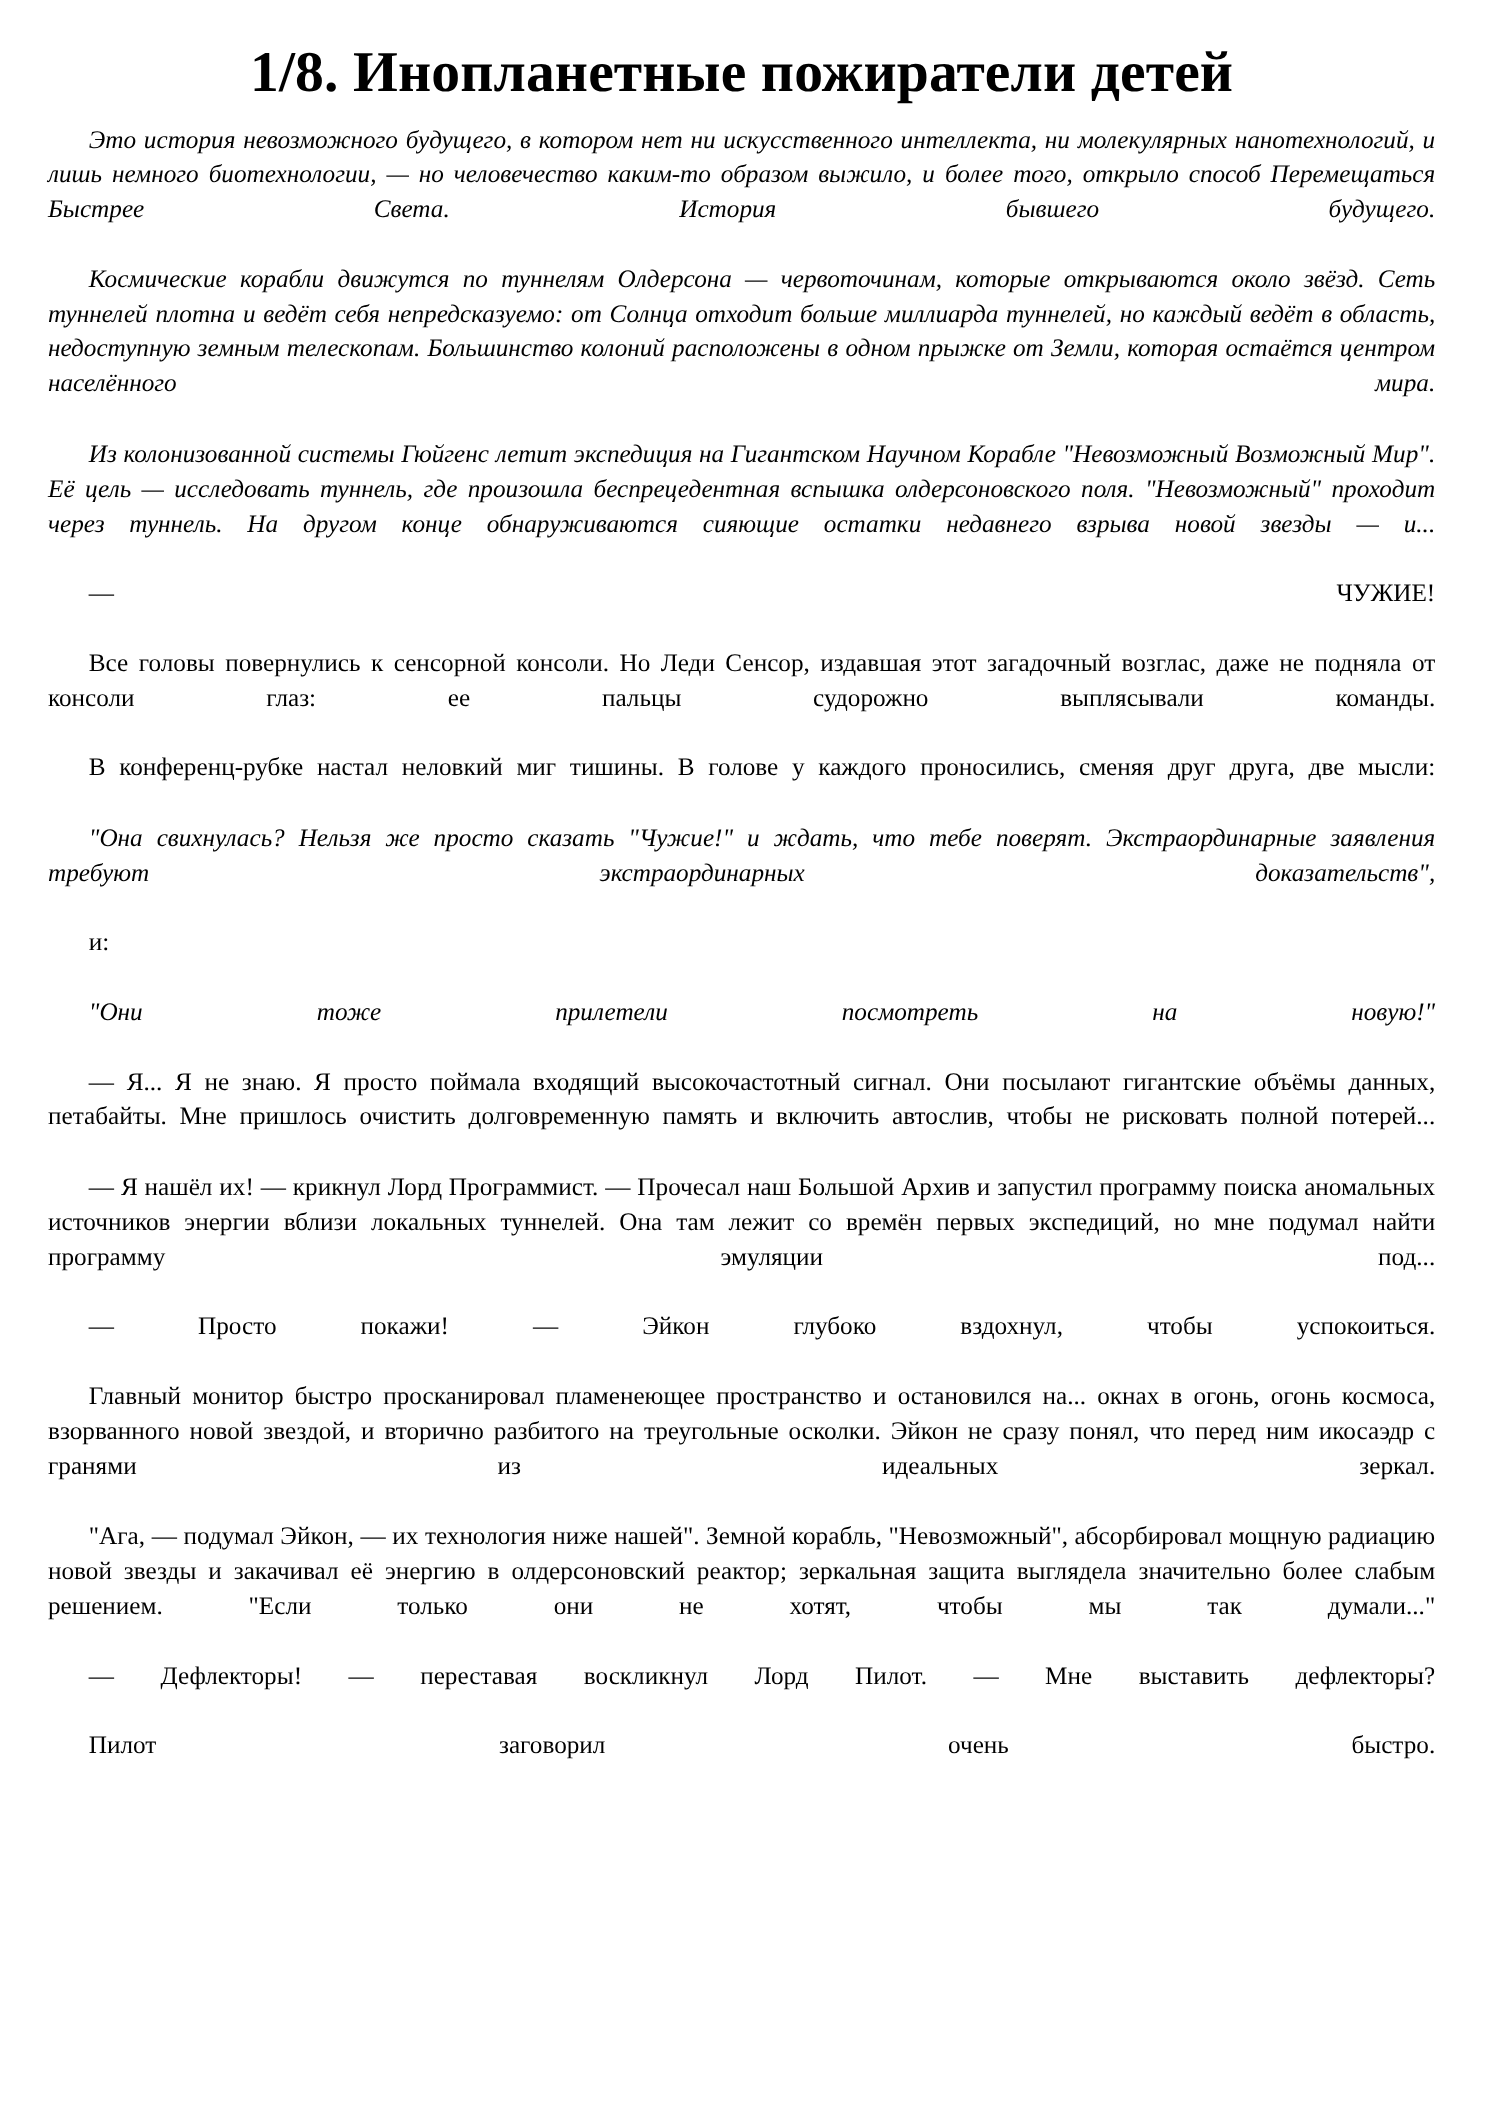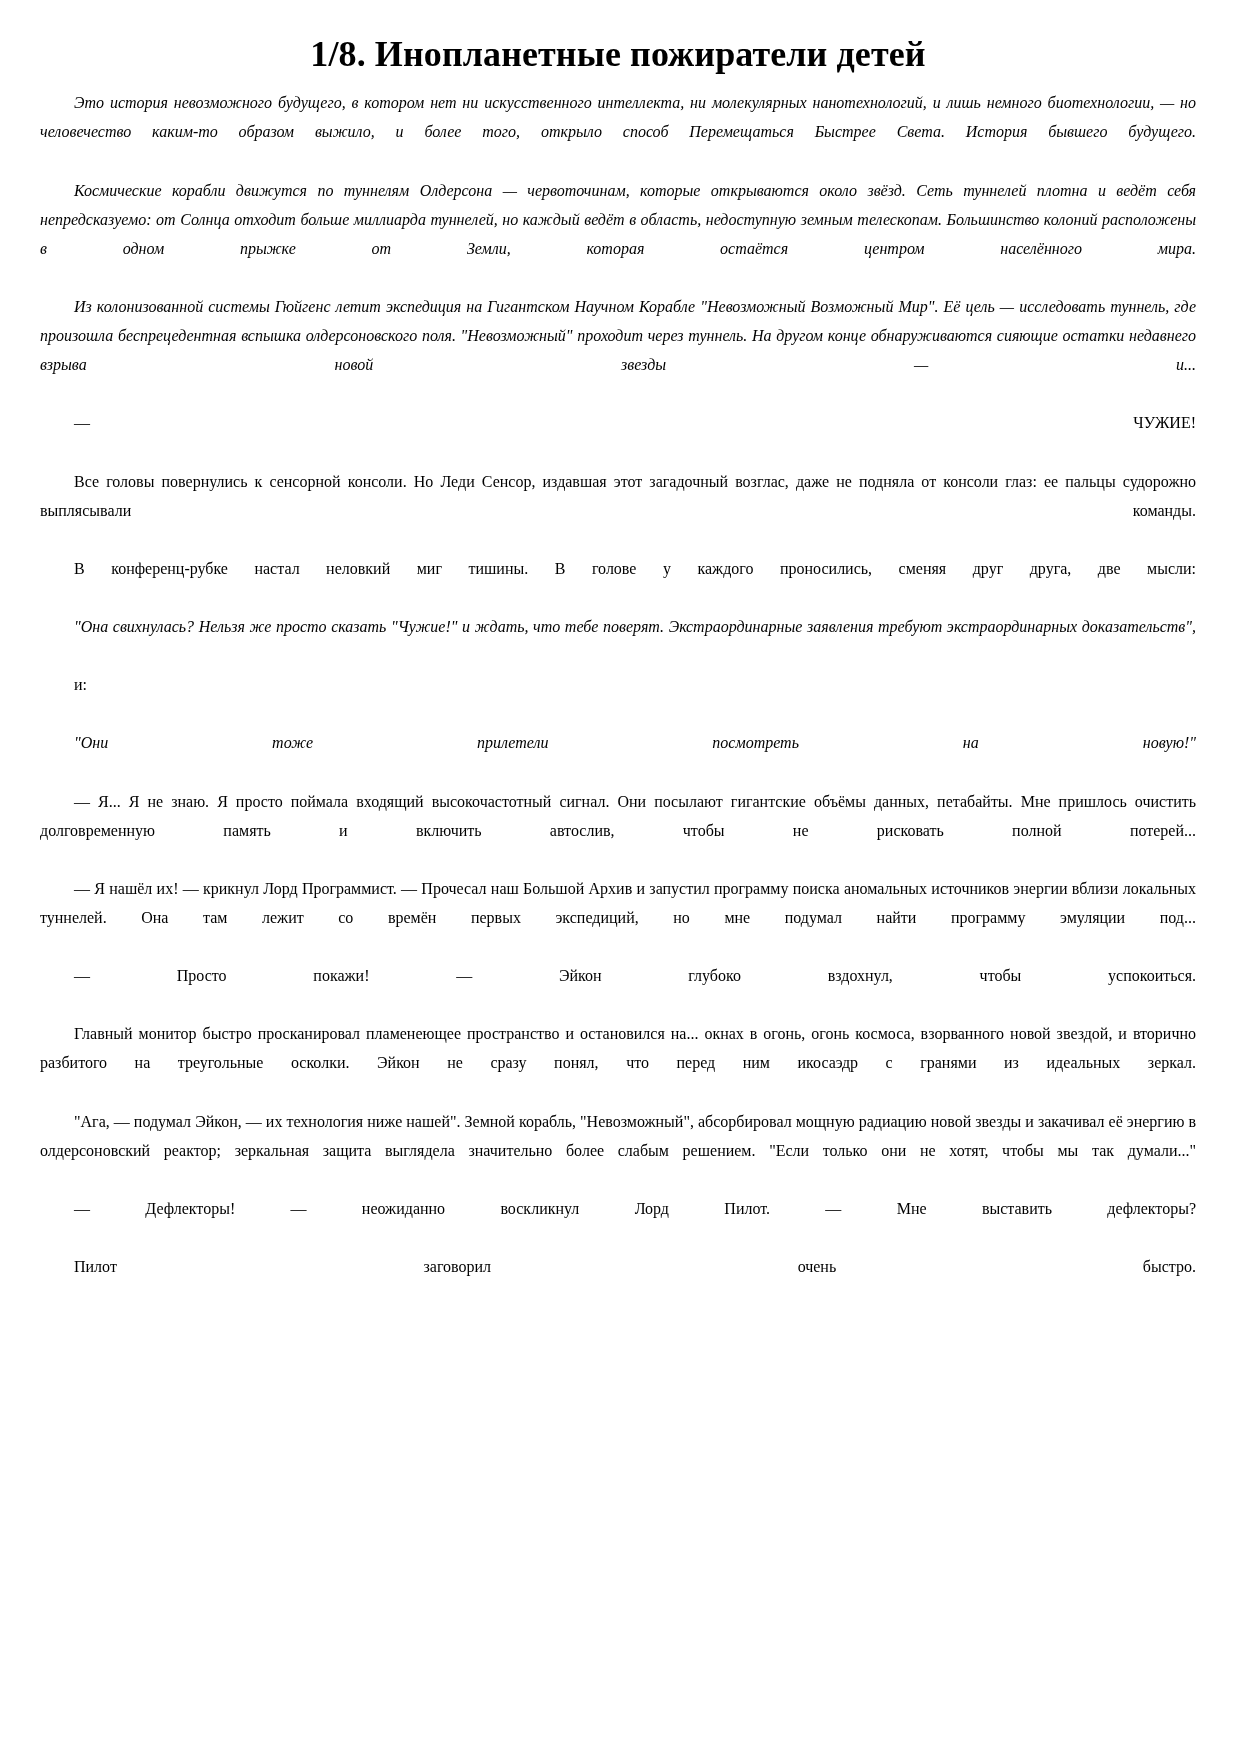--- a/index.html
+++ b/index.html
@@ -14,30 +14,30 @@
     color: #000000;
     overflow: hidden;
   }
   .page {
     width: 1240px;
     height: 1752px;
     box-sizing: border-box;
     padding: 34px 44px 0 40px;
   }
   h1.doc-title {
-    font-size: 36px;
+    font-size: 48px;
     font-weight: bold;
     text-align: center;
     margin: 0 0 14px 0;
     letter-spacing: 0.1px;
     line-height: 1.12;
   }
   p.para {
     margin: 0;
-    font-size: 16px;
+    font-size: 21px;
     line-height: 29.1px;
     text-align: justify;
     text-indent: 34px;
     hyphens: none;
     word-spacing: 0px;
     font-family: Liberation Serif, serif;
   }
   p.para.italic {
     font-style: italic;
   }
@@ -61,16 +61,16 @@
       <p class="para">Все головы повернулись к сенсорной консоли. Но Леди Сенсор, издавшая этот загадочный возглас, даже не подняла от консоли глаз: ее пальцы судорожно выплясывали команды.</p>
       <p class="para">В конференц-рубке настал неловкий миг тишины. В голове у каждого проносились, сменяя друг друга, две мысли:</p>
       <p class="para italic">"Она свихнулась? Нельзя же просто сказать "Чужие!" и ждать, что тебе поверят. Экстраординарные заявления требуют экстраординарных доказательств",</p>
       <p class="para">и:</p>
       <p class="para italic">"Они тоже прилетели посмотреть на новую!"</p>
       <p class="para">— Я... Я не знаю. Я просто поймала входящий высокочастотный сигнал. Они посылают гигантские объёмы данных, петабайты. Мне пришлось очистить долговременную память и включить автослив, чтобы не рисковать полной потерей...</p>
       <p class="para">— Я нашёл их! — крикнул Лорд Программист. — Прочесал наш Большой Архив и запустил программу поиска аномальных источников энергии вблизи локальных туннелей. Она там лежит со времён первых экспедиций, но мне подумал найти программу эмуляции под...</p>
       <p class="para">— Просто покажи! — Эйкон глубоко вздохнул, чтобы успокоиться.</p>
       <p class="para">Главный монитор быстро просканировал пламенеющее пространство и остановился на... окнах в огонь, огонь космоса, взорванного новой звездой, и вторично разбитого на треугольные осколки. Эйкон не сразу понял, что перед ним икосаэдр с гранями из идеальных зеркал.</p>
       <p class="para">"Ага, — подумал Эйкон, — их технология ниже нашей". Земной корабль, "Невозможный", абсорбировал мощную радиацию новой звезды и закачивал её энергию в олдерсоновский реактор; зеркальная защита выглядела значительно более слабым решением. "Если только они не хотят, чтобы мы так думали..."</p>
-      <p class="para">— Дефлекторы! — неожиданно воскликнул Лорд Пилот. — Мне выставить дефлекторы?</p>
+      <p class="para">— Дефлекторы! — переставая воскликнул Лорд Пилот. — Мне выставить дефлекторы?</p>
       <p class="para">Пилот заговорил очень быстро.</p>
     </div>
 </div>
 
 </body></html>

